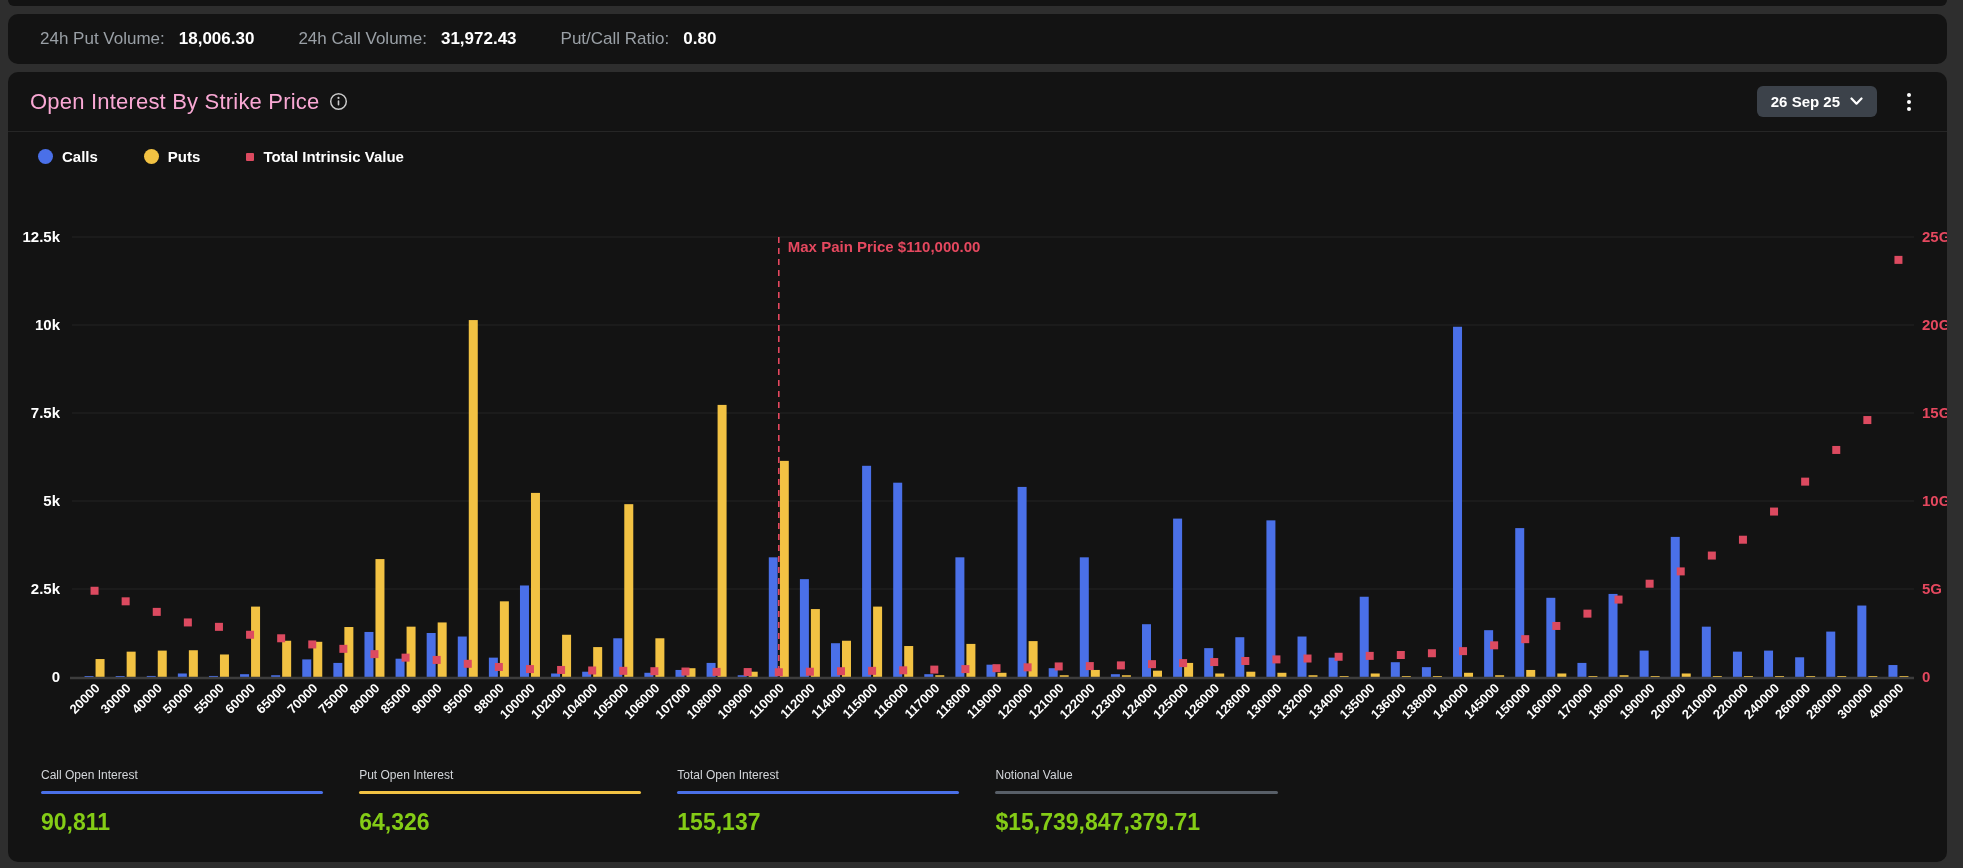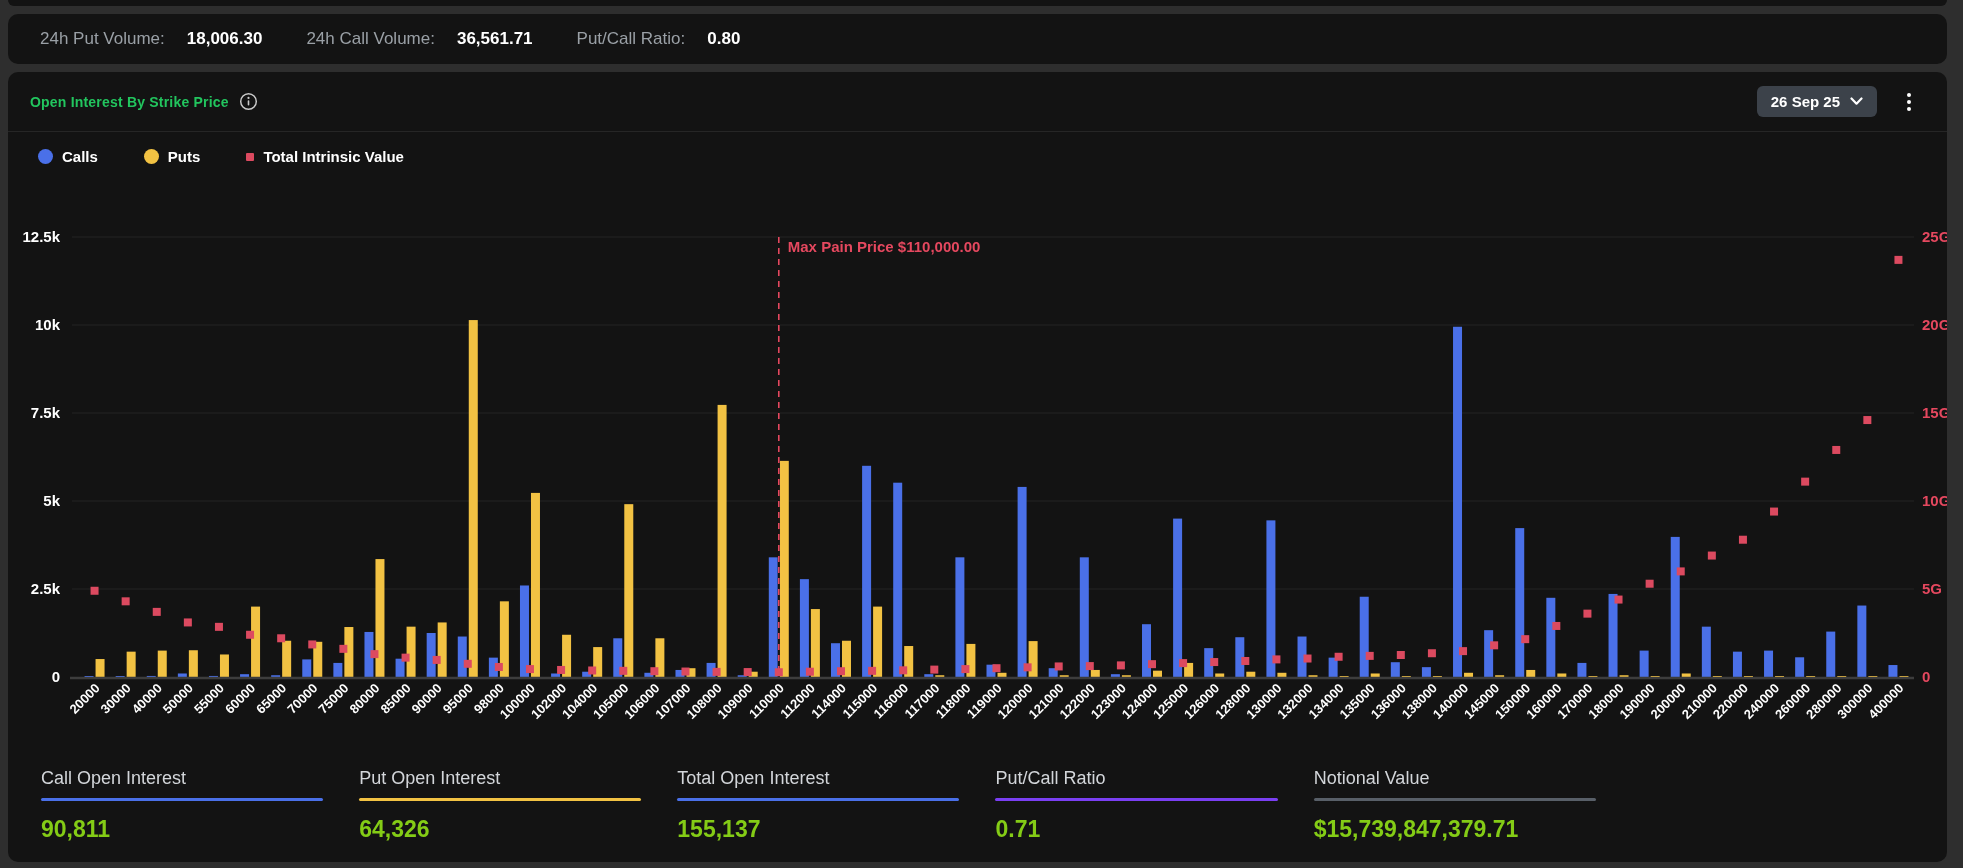--- a/index.html
+++ b/index.html
@@ -6,61 +6,61 @@
   html,body { width:1963px; height:868px; background:#2e2e2e; overflow:hidden;
               font-family:"Liberation Sans", sans-serif; }
   .card { position:absolute; left:8px; width:1939px; background:#131313; border-radius:10px; }
 
   
   .top-strip { position:absolute; left:8px; top:0; width:1939px; height:6px;
                background:#131313; border-radius:0 0 9px 9px; }
 
   
   .topbar { top:14px; height:50px; display:flex; align-items:center; gap:44px; padding:0 32px; }
-  .topstat { font-size:17px; color:#9aa0a6; display:flex; gap:22px; align-items:baseline; }
+  .topstat { font-size:17px; color:#9aa0a6; display:flex; gap:14px; align-items:baseline; }
   .topstat b { color:#ffffff; font-weight:700; }
 
   
   .main { top:72px; height:790px; overflow:hidden; }
   .hdr { height:59px; display:flex; align-items:center; padding:0 22px; }
-  .title { font-size:14px; font-weight:700; color:#22c55e; letter-spacing:.2px; }
+  .title { font-size:22px; font-weight:400; color:#f9a8d4; letter-spacing:.2px; }
   .info { margin-left:10px; display:inline-flex; }
   .spacer { flex:1; }
   .datepill { background:#3c424a; border-radius:6px; padding:7px 14px; display:flex;
               align-items:center; gap:10px; color:#fff; font-size:15px; font-weight:700;
               cursor:pointer; }
   .kebab { margin:0 10px 0 26px; display:flex; flex-direction:column; gap:3px; cursor:pointer; padding:4px;}
   .kebab i { width:4px; height:4px; border-radius:50%; background:#fff; }
   .divider { height:1px; background:#262626; }
 
   .legend { height:43px; display:flex; align-items:center; gap:46px; padding:6px 16px 0 30px; }
   .litem { display:flex; align-items:center; gap:9px; color:#fff; font-size:15px; font-weight:700; }
   .sw { display:inline-block; }
 
   .chartwrap { position:relative; height:575px; }
   svg text { font-family:"Liberation Sans", sans-serif; }
 
   .stats { display:grid; grid-template-columns:repeat(6,1fr); gap:36px; padding:18px 33px 0; }
-  .stat .lb { font-size:18px; color:#d3d6da; font-weight:400; }
+  .stat .lb { font-size:12px; color:#d3d6da; font-weight:400; }
   .stat .ul { height:3px; border-radius:2px; margin-top:9px; }
   .stat .vl { font-size:23px; color:#84cc16; font-weight:700; margin-top:15px; }
 </style>
 </head>
 <body>
 
 <div class="top-strip"></div>
 
 <div class="card topbar">
   <div class="topstat">
     <span>24h Put Volume:</span>
     <b>18,006.30</b>
   </div>
   <div class="topstat">
     <span>24h Call Volume:</span>
-    <b>36,561.71</b>
+    <b>31,972.43</b>
   </div>
   <div class="topstat">
     <span>Put/Call Ratio:</span>
     <b>0.80</b>
   </div>
 </div>
 
 <div class="card main">
   <div class="hdr">
     <span class="title">Open Interest By Strike Price</span>
@@ -373,23 +373,18 @@
       <div class="lb">Put Open Interest</div>
       <div class="ul" style="background: rgb(242, 194, 67);"></div>
       <div class="vl">64,326</div>
     </div>
     <div class="stat">
       <div class="lb">Total Open Interest</div>
       <div class="ul" style="background: rgb(74, 112, 232);"></div>
       <div class="vl">155,137</div>
     </div>
     <div class="stat">
-      <div class="lb">Put/Call Ratio</div>
-      <div class="ul" style="background: rgb(122, 63, 242);"></div>
-      <div class="vl">0.71</div>
-    </div>
-    <div class="stat">
       <div class="lb">Notional Value</div>
       <div class="ul" style="background: rgb(88, 95, 104);"></div>
       <div class="vl">$15,739,847,379.71</div>
     </div>
   </div>
 </div>
 
 </body></html>

